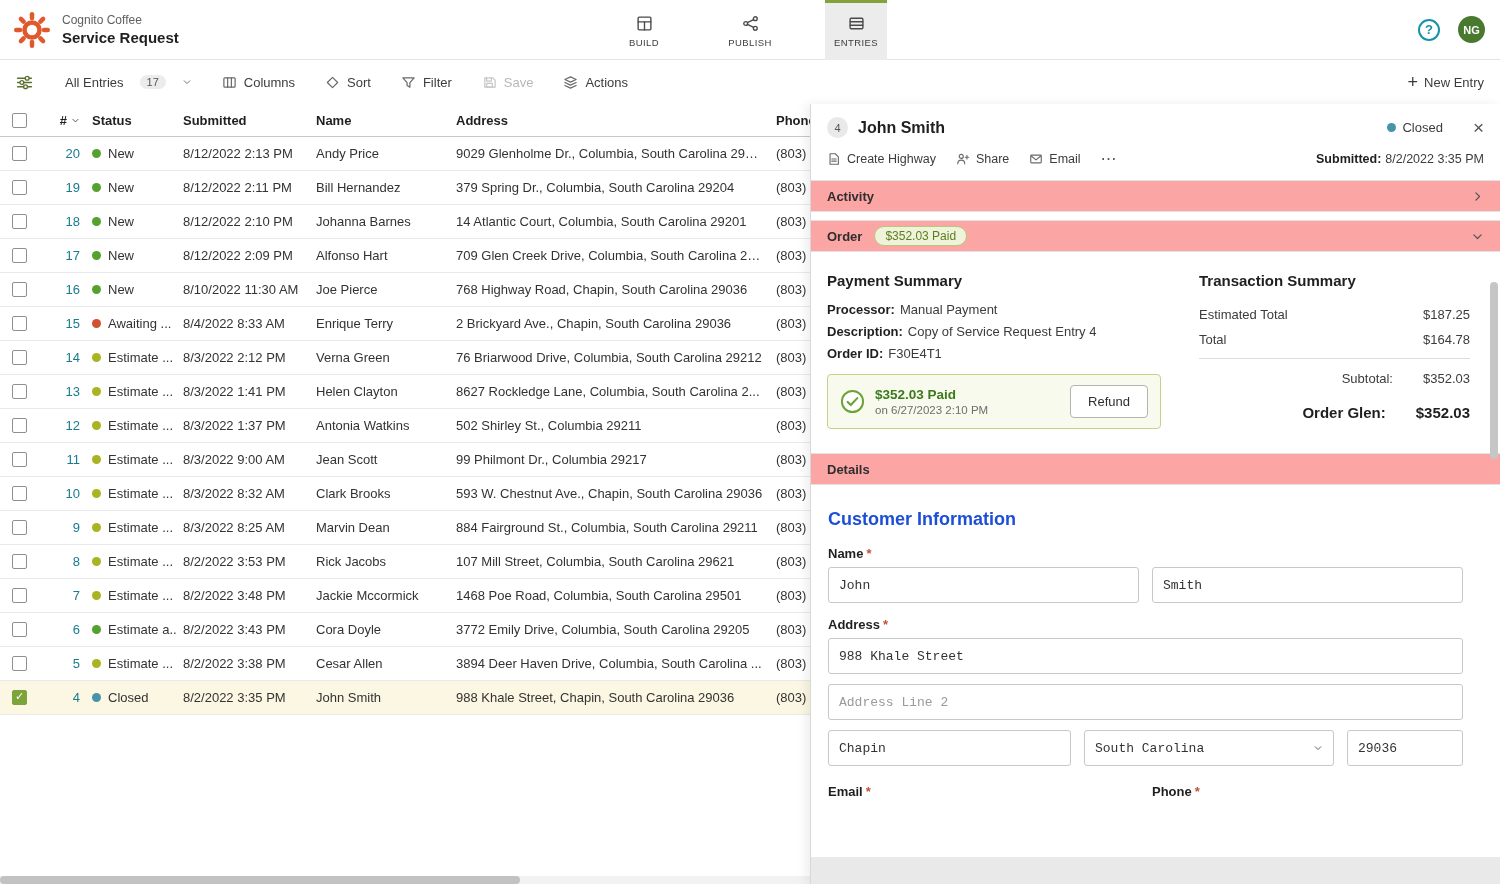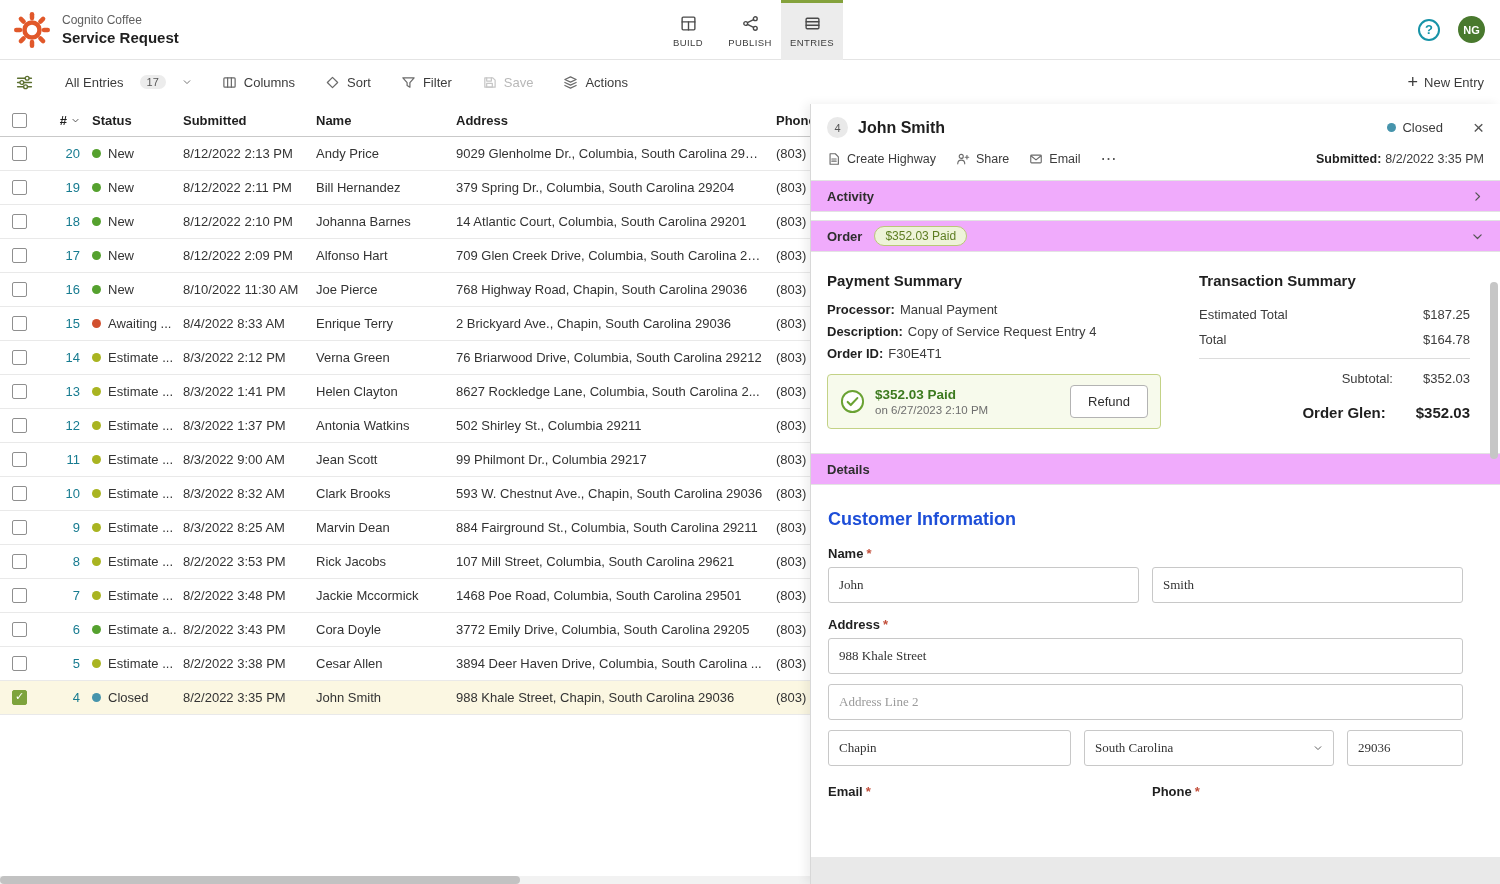--- a/index.html
+++ b/index.html
@@ -6,21 +6,21 @@
 html,body{width:1500px;height:884px;}
 body{font-family:"Liberation Sans",sans-serif;font-size:13px;color:#333;background:#fff;overflow:hidden;position:relative;}
 svg{display:block;}
 
 
 .topbar{height:60px;display:flex;align-items:center;border-bottom:1px solid #e4e4e4;position:relative;background:#fff;}
 .brand{display:flex;align-items:center;gap:11px;padding-left:13px;cursor:pointer;}
 .logo-wrap{width:38px;height:38px;display:flex;align-items:center;justify-content:center;}
 .company{font-size:12px;color:#5f5f5f;margin-bottom:2px;}
 .form-title{font-size:15px;font-weight:bold;color:#1f1f1f;}
-.tabs{position:absolute;left:50%;transform:translateX(-50%);top:0;height:53px;display:flex;}
+.tabs{position:absolute;left:50%;transform:translateX(-50%);top:0;height:53px;display:flex;gap:44px;}
 .tab{width:62px;height:60px;display:flex;flex-direction:column;align-items:center;justify-content:center;gap:5px;cursor:pointer;border-top:3px solid transparent;padding-bottom:1px;}
 .tab svg{width:17px;height:17px;stroke:#4a4a4a;fill:none;stroke-width:1.3;stroke-linecap:round;stroke-linejoin:round;}
 .tab-label{font-size:9.5px;letter-spacing:.4px;color:#3d3d3d;}
 .tab.active{background:#ececec;border-top-color:#84a23c;}
 .topbar-right{margin-left:auto;display:flex;align-items:center;gap:18px;padding-right:15px;}
 .help{width:22px;height:22px;border-radius:50%;border:2px solid #1793a7;color:#1793a7;font-weight:bold;font-size:13px;display:flex;align-items:center;justify-content:center;cursor:pointer;}
 .avatar{width:27px;height:27px;border-radius:50%;background:#49792e;color:#fff;font-size:11px;font-weight:bold;display:flex;align-items:center;justify-content:center;cursor:pointer;}
 
 
 .toolbar{height:44px;display:flex;align-items:center;padding:0 16px;gap:30px;background:#fff;}
@@ -62,21 +62,21 @@
 .p-title{font-size:16px;font-weight:bold;color:#1f1f1f;}
 .p-status{margin-left:auto;display:flex;align-items:center;gap:6px;color:#3c3c3c;}
 .closed-dot{background:#4694ac;}
 .p-close{margin-left:20px;font-size:19px;color:#555;cursor:pointer;line-height:1;}
 .p-actions{display:flex;align-items:center;gap:20px;padding:2px 16px 12px;font-size:12.5px;color:#3c3c3c;}
 .pa-item{display:flex;align-items:center;gap:6px;cursor:pointer;}
 .pa-item svg{width:14px;height:14px;stroke:#6b6b6b;fill:none;stroke-width:1.3;stroke-linecap:round;stroke-linejoin:round;}
 .pa-more{font-size:16px;color:#555;cursor:pointer;letter-spacing:1px;}
 .p-submitted{margin-left:auto;font-size:12.5px;color:#3c3c3c;}
 .p-submitted b{margin-right:4px;color:#1f1f1f;}
-.sec{background:#f0abfc;border-top:1px solid #e3e3e3;border-bottom:1px solid #e3e3e3;padding:0 16px;height:32px;display:flex;align-items:center;font-weight:bold;font-size:13px;color:#2e2e2e;cursor:pointer;}
+.sec{background:#fca5a5;border-top:1px solid #e3e3e3;border-bottom:1px solid #e3e3e3;padding:0 16px;height:32px;display:flex;align-items:center;font-weight:bold;font-size:13px;color:#2e2e2e;cursor:pointer;}
 .sec-chev{margin-left:auto;width:13px;height:13px;stroke:#555;fill:none;stroke-width:1.5;stroke-linecap:round;stroke-linejoin:round;}
 .order-sec{margin-top:8px;}
 .paid-pill{margin-left:12px;font-weight:normal;font-size:12px;color:#5d7d21;background:#eef3d9;border:1px solid #b9c878;border-radius:11px;padding:2px 10px;}
 .order-body{display:flex;padding:20px 30px 24px 16px;}
 .pay-col{flex:0 0 360px;}
 .tx-col{flex:1 1 auto;padding-left:12px;}
 .col-heading{font-size:15px;font-weight:bold;color:#1f1f1f;margin-bottom:13px;}
 .field{margin:7px 0;font-size:13px;color:#3c3c3c;}
 .field b{color:#1f1f1f;margin-right:5px;}
 .paid-box{margin-top:13px;width:334px;border:1px solid #c3d286;background:#f7faec;border-radius:4px;padding:10px 12px;display:flex;align-items:center;gap:10px;}
@@ -85,21 +85,21 @@
 .paid-date{font-size:11.5px;color:#6e6e6e;margin-top:2px;}
 .refund-btn{margin-left:auto;background:#fff;border:1px solid #b3b3b3;border-radius:4px;padding:8px 17px;font-size:13px;color:#2e2e2e;font-family:inherit;cursor:pointer;}
 .tx-row{display:flex;justify-content:space-between;padding:5px 0;font-size:13px;color:#3c3c3c;}
 .tx-row.sub{justify-content:flex-end;gap:30px;border-top:1px solid #dcdcdc;margin-top:6px;padding-top:12px;}
 .tx-row.total{justify-content:flex-end;gap:30px;font-size:15px;font-weight:bold;color:#1f1f1f;margin-top:8px;}
 .details-body{padding:24px 27px 0 17px;}
 .form-heading{font-size:18px;font-weight:bold;color:#1d4ed8;margin-bottom:16px;}
 .f-label{font-weight:bold;font-size:13px;color:#1f1f1f;margin:14px 0 6px;}
 .req{color:#c24f3b;margin-left:3px;}
 .f-row{display:flex;gap:13px;}
-.inp{height:36px;border:1px solid #c8c8c8;border-radius:3px;padding:0 10px;font-size:13px;color:#333;font-family:Liberation Serif, serif;background:#fff;}
+.inp{height:36px;border:1px solid #c8c8c8;border-radius:3px;padding:0 10px;font-size:13px;color:#333;font-family:Liberation Mono, monospace;background:#fff;}
 .inp::placeholder{color:#9a9a9a;}
 .inp.half{width:311px;}
 .inp.full{width:635px;display:block;}
 .inp.full + .inp.full{margin-top:10px;}
 .inp.city{width:243px;}
 .inp.state{width:250px;display:flex;align-items:center;justify-content:space-between;cursor:pointer;}
 .inp.zip{width:116px;}
 .csz{margin-top:10px;}
 .labels2{margin-top:4px;}
 .labels2 .half{width:311px;}

